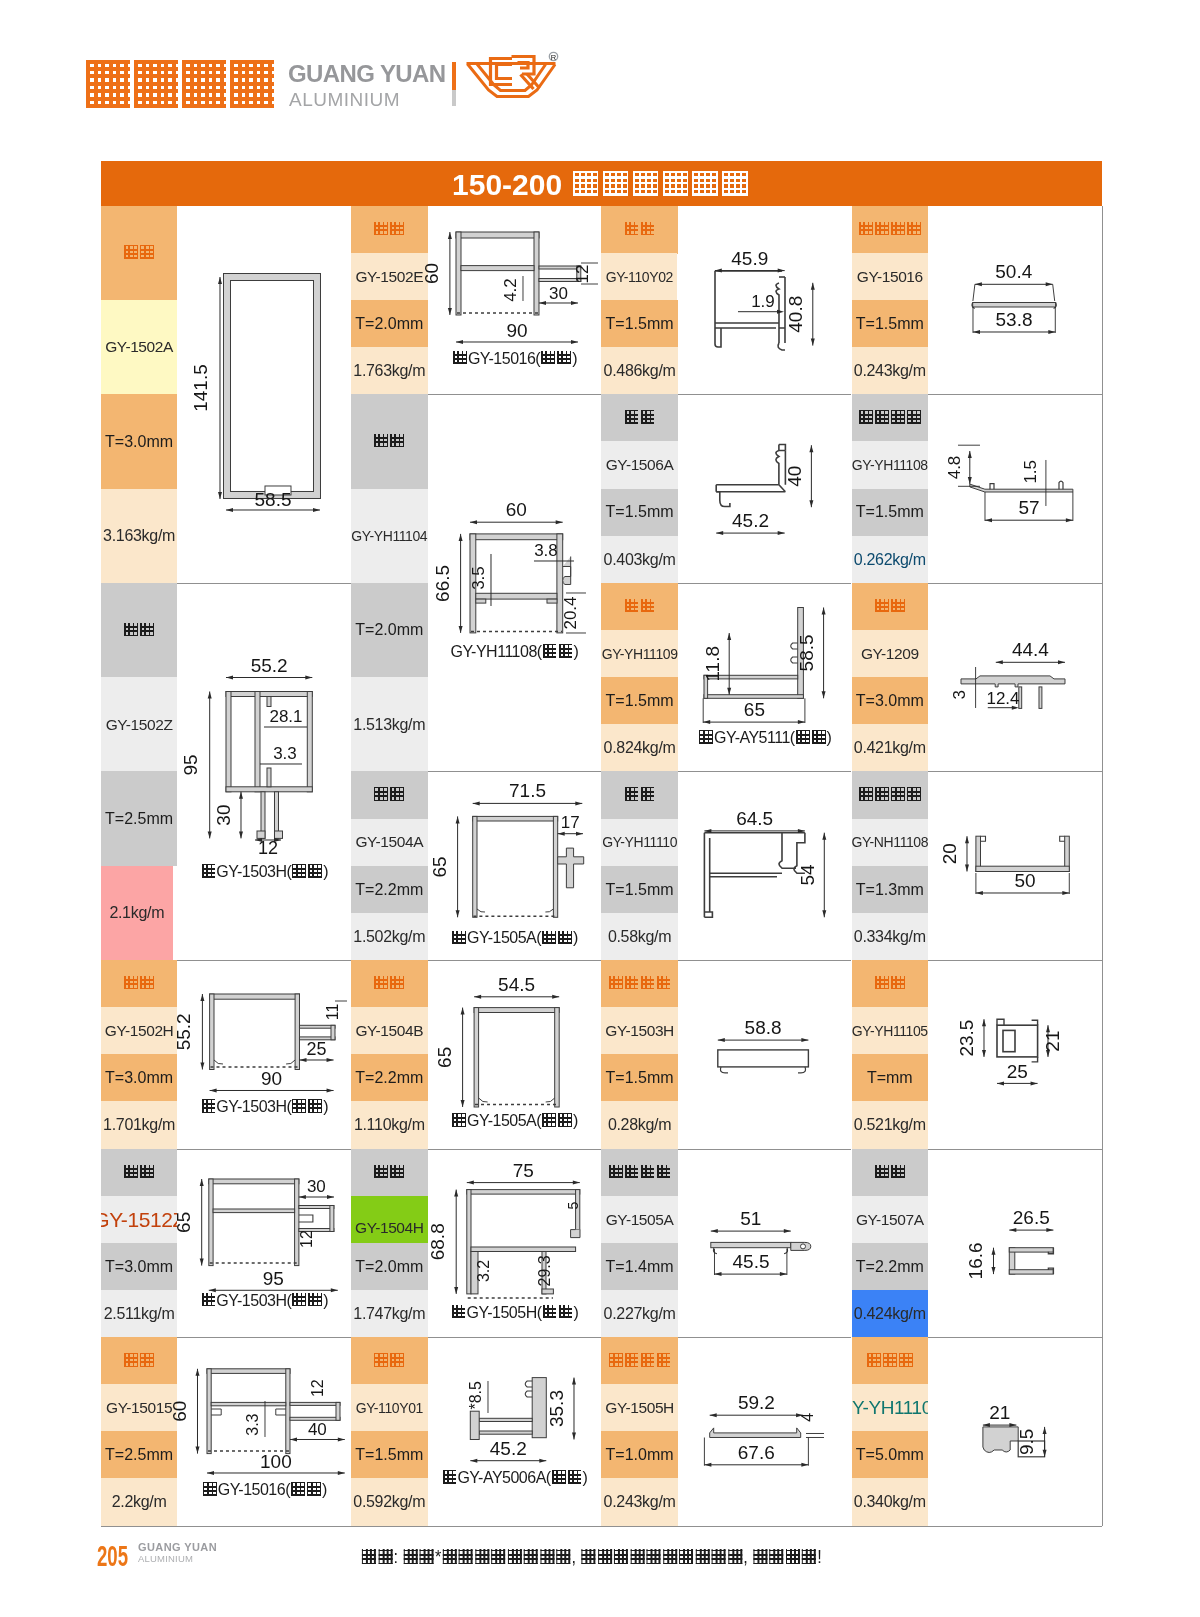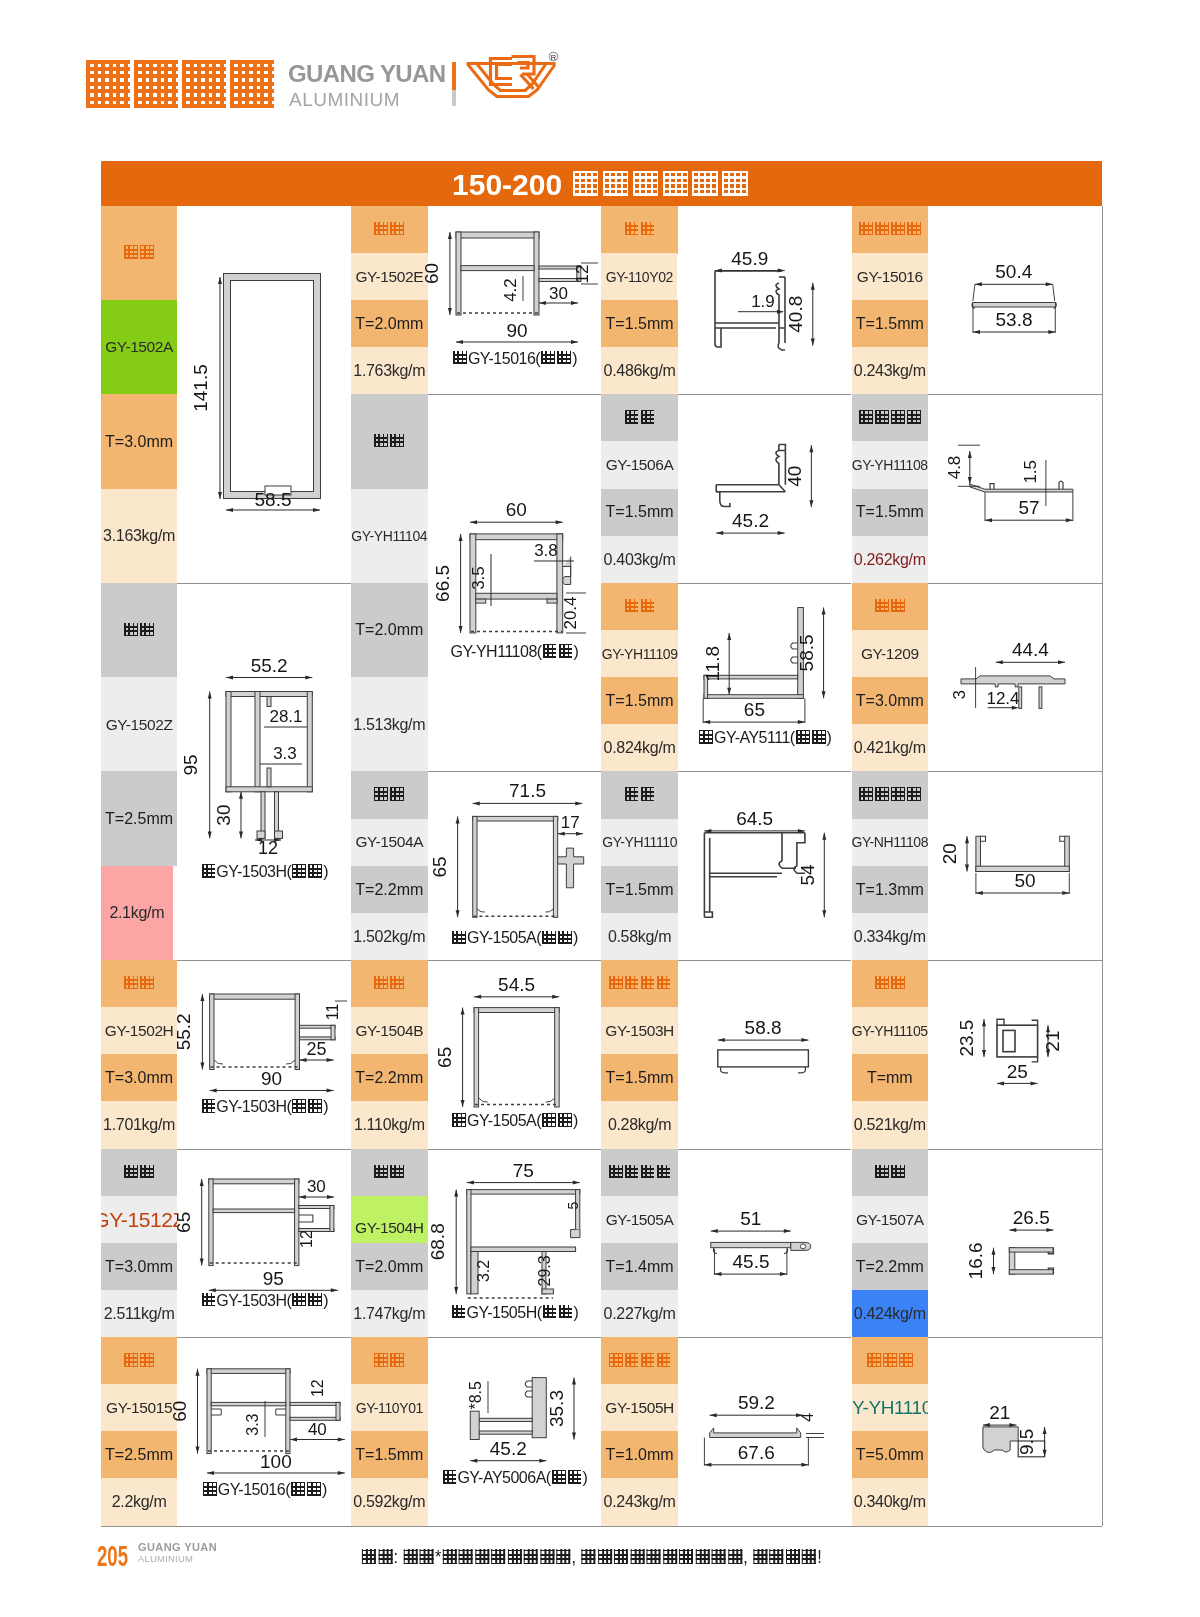--- a/index.html
+++ b/index.html
@@ -63,21 +63,21 @@
 <div class="abs" style="left:601.3px;top:1337.1px;width:250.2px;height:1px;background:#909090"></div>
 <div class="abs" style="left:851.5px;top:394.3px;width:250.2px;height:1px;background:#909090"></div>
 <div class="abs" style="left:851.5px;top:582.9px;width:250.2px;height:1px;background:#909090"></div>
 <div class="abs" style="left:851.5px;top:771.4px;width:250.2px;height:1px;background:#909090"></div>
 <div class="abs" style="left:851.5px;top:960.0px;width:250.2px;height:1px;background:#909090"></div>
 <div class="abs" style="left:851.5px;top:1148.5px;width:250.2px;height:1px;background:#909090"></div>
 <div class="abs" style="left:851.5px;top:1337.1px;width:250.2px;height:1px;background:#909090"></div>
 <div class="lab" style="left:100.8px;top:205.80px;width:76.6px;height:94.87px;background:#f3b671">
     <span style="color:#e8680e;font-weight:bold;font-size:16px"><span class="g"></span><span class="g"></span></span>
   </div>
-<div class="lab" style="left:100.8px;top:300.07px;width:76.6px;height:94.87px;background:#84cc16">
+<div class="lab" style="left:100.8px;top:300.07px;width:76.6px;height:94.87px;background:#fef9c3">
     <span style="color:#2a2a2a;font-size:15.5px;letter-spacing:-0.4px">GY-1502A</span>
   </div>
 <div class="lab" style="left:100.8px;top:394.35px;width:76.6px;height:94.87px;background:#f3b671">
     <span style="color:#1c1c1c;font-size:16px">T=3.0mm</span>
   </div>
 <div class="lab" style="left:100.8px;top:488.62px;width:76.6px;height:94.87px;background:#fbe7cb">
     <span style="color:#2a2a2a;font-size:16px;letter-spacing:-0.3px">3.163kg/m</span>
   </div>
 <div class="lab" style="left:100.8px;top:582.90px;width:76.6px;height:94.88px;background:#cbcbcb">
     <span style="color:#1c1c1c;font-weight:bold;font-size:16px"><span class="g"></span><span class="g"></span></span>
@@ -171,21 +171,21 @@
   </div>
 <div class="lab" style="left:351.0px;top:1054.25px;width:76.6px;height:47.73px;background:#f3b671">
     <span style="color:#1c1c1c;font-size:16px">T=2.2mm</span>
   </div>
 <div class="lab" style="left:351.0px;top:1101.38px;width:76.6px;height:47.73px;background:#fbe7cb">
     <span style="color:#2a2a2a;font-size:16px;letter-spacing:-0.3px">1.110kg/m</span>
   </div>
 <div class="lab" style="left:351.0px;top:1148.50px;width:76.6px;height:47.75px;background:#cbcbcb">
     <span style="color:#1c1c1c;font-weight:bold;font-size:16px"><span class="g"></span><span class="g"></span></span>
   </div>
-<div class="lab" style="left:351.0px;top:1195.65px;width:76.6px;height:65px;background:#bef264">
+<div class="lab" style="left:351.0px;top:1195.65px;width:76.6px;height:65px;background:#84cc16">
     <span style="color:#2a2a2a;font-size:15.5px;letter-spacing:-0.4px">GY-1504H</span>
   </div>
 <div class="lab" style="left:351.0px;top:1242.80px;width:76.6px;height:47.75px;background:#cbcbcb">
     <span style="color:#1c1c1c;font-size:16px">T=2.0mm</span>
   </div>
 <div class="lab" style="left:351.0px;top:1289.95px;width:76.6px;height:47.75px;background:#ededed">
     <span style="color:#2a2a2a;font-size:16px;letter-spacing:-0.3px">1.747kg/m</span>
   </div>
 <div class="lab" style="left:351.0px;top:1337.10px;width:76.6px;height:47.73px;background:#f3b671">
     <span style="color:#e8680e;font-weight:bold;font-size:16px"><span class="g"></span><span class="g"></span></span>
@@ -298,21 +298,21 @@
 <div class="lab" style="left:851.5px;top:394.30px;width:76.6px;height:47.75px;background:#cbcbcb">
     <span style="color:#1c1c1c;font-weight:bold;font-size:16px"><span class="g"></span><span class="g"></span><span class="g"></span><span class="g"></span></span>
   </div>
 <div class="lab" style="left:851.5px;top:441.45px;width:76.6px;height:48px;background:#ededed">
     <span style="color:#2a2a2a;font-size:14px;letter-spacing:-0.4px">GY-YH11108</span>
   </div>
 <div class="lab" style="left:851.5px;top:488.60px;width:76.6px;height:47.75px;background:#cbcbcb">
     <span style="color:#1c1c1c;font-size:16px">T=1.5mm</span>
   </div>
 <div class="lab" style="left:851.5px;top:535.75px;width:76.6px;height:47.75px;background:#ededed">
-    <span style="color:#7f1d1d;font-size:16px;letter-spacing:-0.3px">0.262kg/m</span>
+    <span style="color:#0c4a6e;font-size:16px;letter-spacing:-0.3px">0.262kg/m</span>
   </div>
 <div class="lab" style="left:851.5px;top:582.90px;width:76.6px;height:47.73px;background:#f3b671">
     <span style="color:#e8680e;font-weight:bold;font-size:16px"><span class="g"></span><span class="g"></span></span>
   </div>
 <div class="lab" style="left:851.5px;top:630.02px;width:76.6px;height:47.73px;background:#fbe7cb">
     <span style="color:#2a2a2a;font-size:15.5px;letter-spacing:-0.4px">GY-1209</span>
   </div>
 <div class="lab" style="left:851.5px;top:677.15px;width:76.6px;height:47.73px;background:#f3b671">
     <span style="color:#1c1c1c;font-size:16px">T=3.0mm</span>
   </div>

